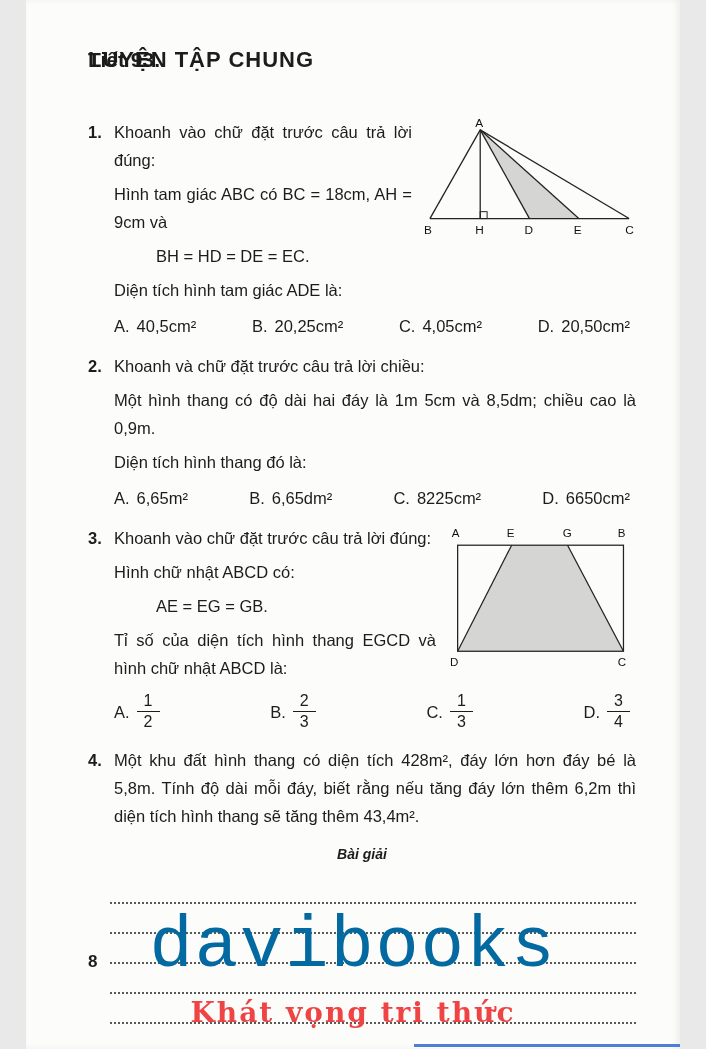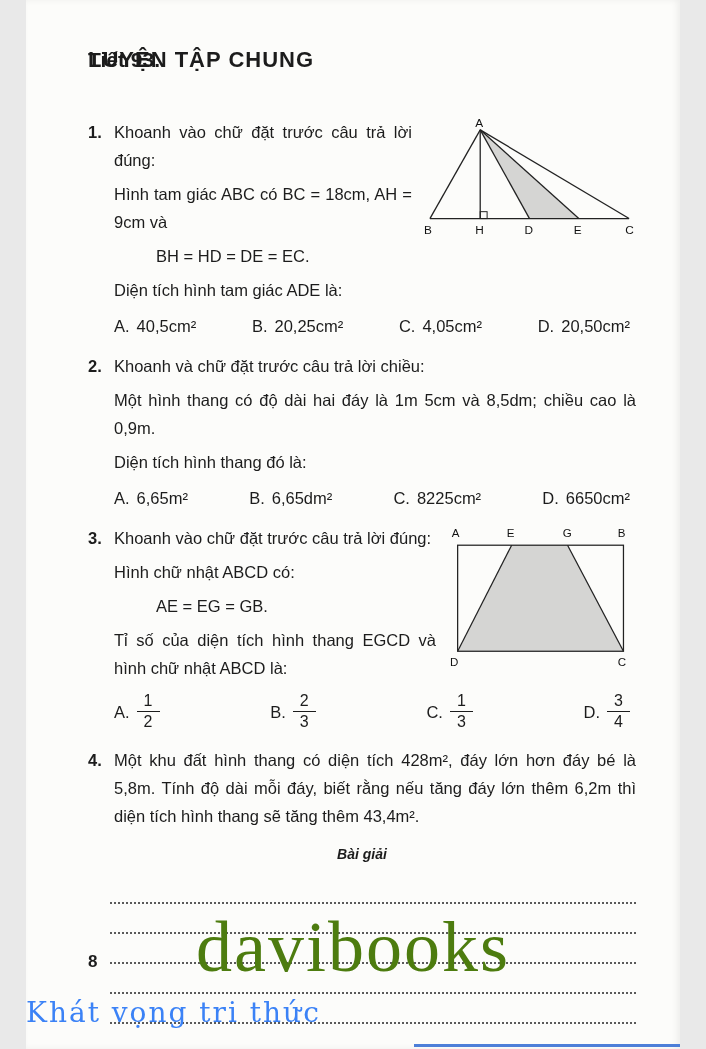--- a/index.html
+++ b/index.html
@@ -39,25 +39,25 @@
 
   .solution-heading { text-align:center; font-weight:bold; font-style:italic;
                       font-size:14px; margin:16px 0 12px; }
 
   .answer-lines { margin-left:22px; margin-right:0; }
   .dotline { height:30px; border-bottom:2.2px dotted #5a5a5a; }
 
   .page-number { position:absolute; left:62px; top:952px; font-weight:bold; font-size:17px; }
 
   .watermark { position:absolute; left:0; right:0; top:908px; text-align:center;
-               font-family:Liberation Serif, serif;
-               font-size:72px; line-height:1.1; color:#4d7c0f; letter-spacing:2px; }
-  .watermark-tagline { position:absolute; left:0; right:0; top:996px; text-align:left;
+               font-family:Liberation Mono, monospace;
+               font-size:72px; line-height:1.1; color:#0369a1; letter-spacing:2px; }
+  .watermark-tagline { position:absolute; left:0; right:0; top:996px; text-align:center;
                font-family:"DejaVu Serif","Liberation Serif",serif;
-               font-size:28px; color:#3b82f6; letter-spacing:2px; }
+               font-size:28px; color:#ef4444; letter-spacing:2px;font-weight:bold; }
   .bottom-blue-line { position:absolute; left:388px; right:0; bottom:2px; height:3px; background:#4d7fd8; }
 
   svg text { font-family:"Liberation Sans","DejaVu Sans",sans-serif; font-size:12px; fill:#111; }
 </style>
 </head>
 <body>
 
 <div class="page">
   <div class="content">
 

